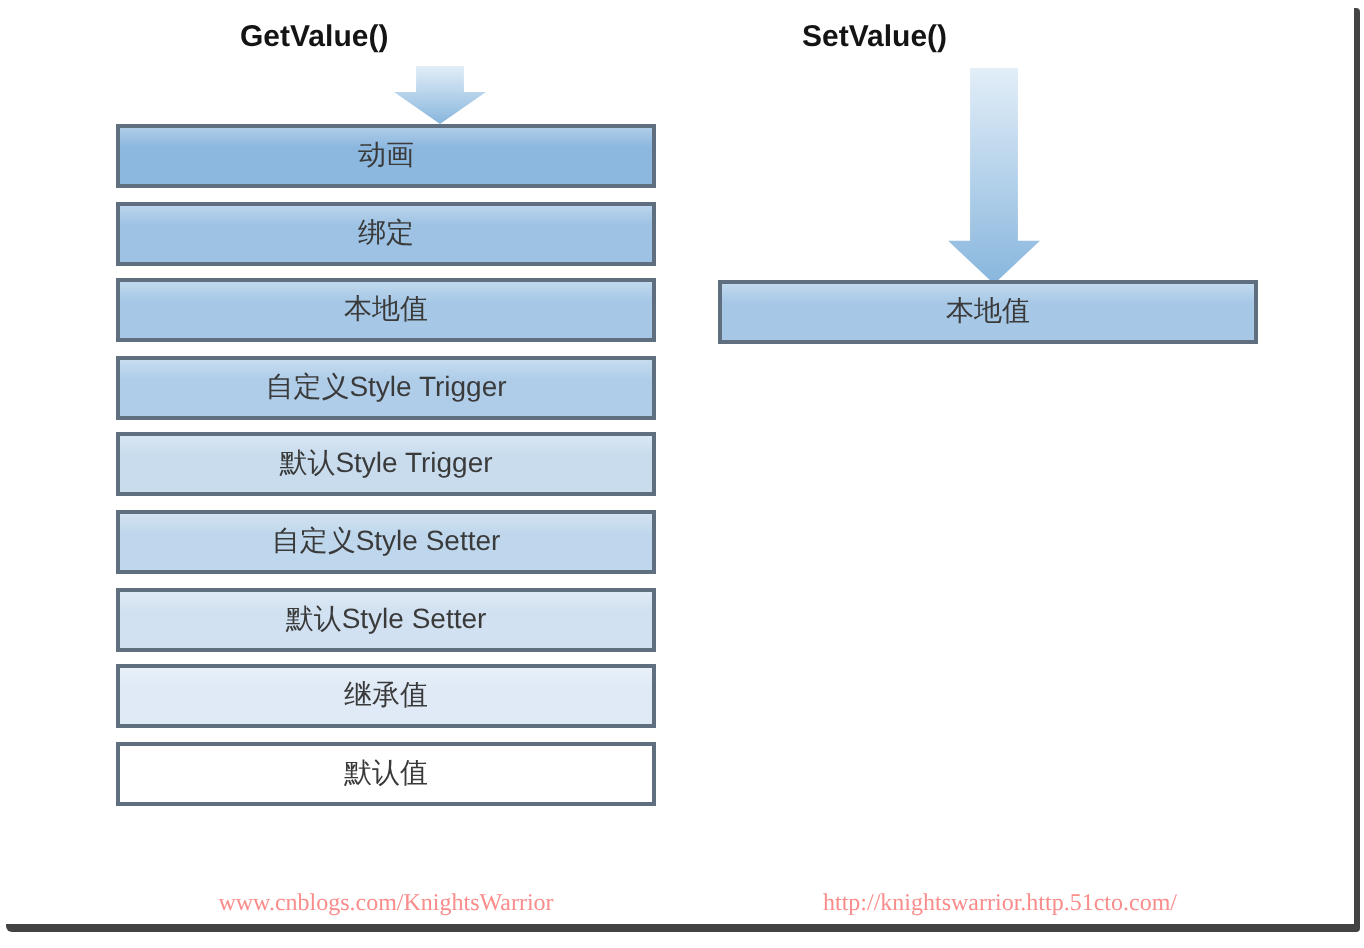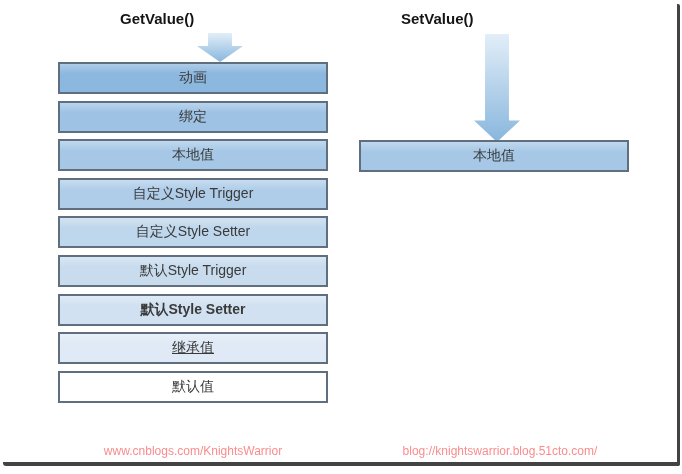--- a/index.html
+++ b/index.html
@@ -32,21 +32,21 @@
   .value-box{
     box-sizing:border-box;width:270px;height:32px;
     border:2px solid #5f6f7f;
     display:flex;align-items:center;justify-content:center;
     font-size:14px;color:#3a3a3a;
     background-image:linear-gradient(to bottom,rgba(255,255,255,.30),rgba(255,255,255,0) 35%);
   }
   #setvalue-box{position:absolute;left:359px;top:140px;}
   
   .footer-url{position:absolute;top:444px;width:270px;text-align:center;
-    font-family:Liberation Sans, sans-serif;font-size:12px;}
+    font-family:Liberation Serif, serif;font-size:12px;}
   #footer-url-left{left:58px;}
   #footer-url-right{left:365px;}
 </style>
 </head>
 <body>
 
 <div id="canvas">
 
   <div class="col-title" id="getvalue-title">GetValue()</div>
 
@@ -54,28 +54,28 @@
 
   <div class="fat-arrow" id="getvalue-arrow" style="background: linear-gradient(rgb(226, 238, 248) 0%, rgb(136, 182, 221) 100%);"></div>
 
   <div class="fat-arrow" id="setvalue-arrow" style="background: linear-gradient(rgb(226, 238, 248) 0%, rgb(136, 182, 221) 100%);"></div>
 
   <div id="stack">
       <div class="value-box" style="background-color: rgb(140, 183, 223);">动画</div>
       <div class="value-box" style="background-color: rgb(157, 194, 228);">绑定</div>
       <div class="value-box" style="background-color: rgb(166, 200, 230);">本地值</div>
       <div class="value-box" style="background-color: rgb(175, 205, 233);">自定义Style Trigger</div>
+      <div class="value-box" style="background-color: rgb(200, 220, 238);">默认Style Trigger</div>
       <div class="value-box" style="background-color: rgb(191, 215, 236);">自定义Style Setter</div>
-      <div class="value-box" style="background-color: rgb(200, 220, 238);">默认Style Trigger</div>
-      <div class="value-box" style="background-color: rgb(209, 225, 241); font-weight: bold;">默认Style Setter</div>
-      <div class="value-box" style="background-color: rgb(223, 234, 246); text-decoration: underline;">继承值</div>
+      <div class="value-box" style="background-color: rgb(209, 225, 241);">默认Style Setter</div>
+      <div class="value-box" style="background-color: rgb(223, 234, 246);">继承值</div>
       <div class="value-box" style="background-color: rgb(255, 255, 255);">默认值</div>
     </div>
 
   <div class="value-box" id="setvalue-box" style="background-color: rgb(166, 200, 230);">本地值</div>
 
   <div class="footer-url" id="footer-url-left" style="color: rgb(250, 140, 140);">www.cnblogs.com/KnightsWarrior</div>
 
-  <div class="footer-url" id="footer-url-right" style="color: rgb(250, 140, 140);">blog://knightswarrior.blog.51cto.com/</div>
+  <div class="footer-url" id="footer-url-right" style="color: rgb(250, 140, 140);">http://knightswarrior.http.51cto.com/</div>
 
   <div class="shadow-right" style="background: rgb(67, 67, 67);"></div>
   <div class="shadow-bottom" style="background: rgb(67, 67, 67);"></div>
 </div>
 
 </body></html>

